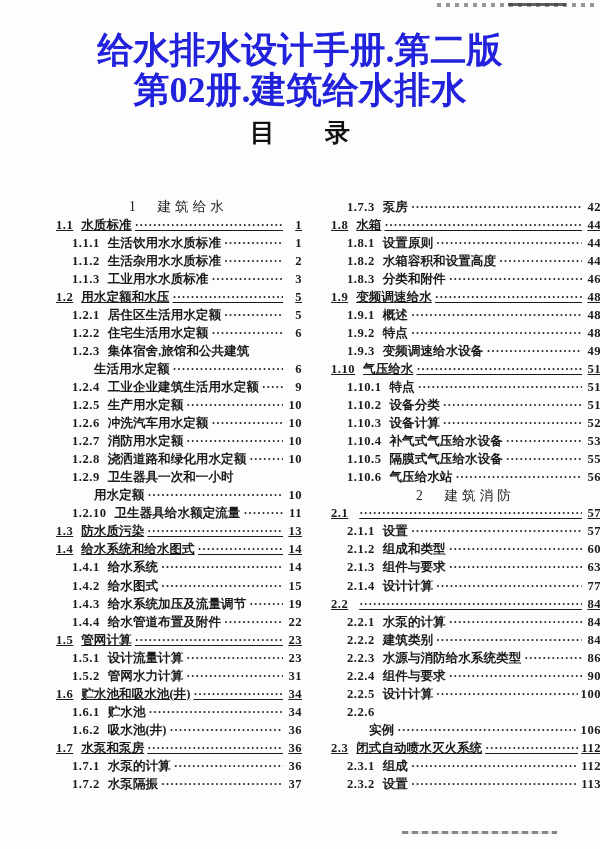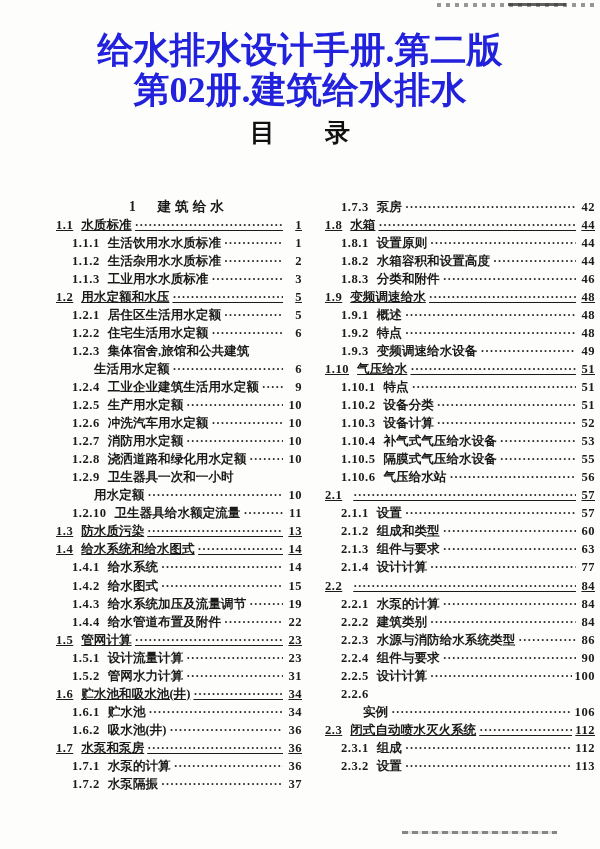--- a/index.html
+++ b/index.html
@@ -14,23 +14,23 @@
     font-weight:bold;font-size:36px;line-height:40px;letter-spacing:0px;
     white-space:nowrap;
   }
   .toc-title{
     text-align:center;font-size:25px;line-height:34px;font-weight:bold;
     margin-top:6px;color:#111;
   }
   .columns{display:flex;margin-top:48px;padding:0 17px 0 55px;}
   .col{display:flex;flex-direction:column;}
   .col-left{width:247px;}
-  .col-right{width:271px;margin-left:22px;}
+  .col-right{width:271px;margin-left:28px;}
   .row{display:flex;align-items:center;height:18.05px;font-size:12.6px;font-weight:600;}
-  .row.section{justify-content:center;font-weight:bold;font-size:13.6px;letter-spacing:4px;}
+  .row.section{justify-content:center;font-weight:normal;font-size:13.6px;letter-spacing:4px;}
   .row .num{margin-right:8px;letter-spacing:0.5px;white-space:nowrap;}
   .row .lbl{white-space:nowrap;}
   .lv1{padding-left:1px;text-decoration:underline;}
   .lv2{padding-left:17px;}
   .cont{padding-left:39px;}
   .leader{
     flex:1;overflow:hidden;white-space:nowrap;margin:0 3px;
     font-size:12px;letter-spacing:0.5px;color:#2b2b2b;align-self:center;
   }
   .pg{min-width:16px;text-align:right;white-space:nowrap;letter-spacing:0.5px;}
@@ -335,20 +335,21 @@
           <span class="lbl">隔膜式气压给水设备</span>
           <span class="leader">··························································································</span>
           <span class="pg">55</span>
         </div>
         <div class="row lv2">
           <span class="num">1.10.6</span>
           <span class="lbl">气压给水站</span>
           <span class="leader">··························································································</span>
           <span class="pg">56</span>
         </div>
+        <div class="row section">2　建筑消防</div>
         <div class="row lv1">
           <span class="num">2.1</span>
           <span class="leader">··························································································</span>
           <span class="pg">57</span>
         </div>
         <div class="row lv2">
           <span class="num">2.1.1</span>
           <span class="lbl">设置</span>
           <span class="leader">··························································································</span>
           <span class="pg">57</span>

